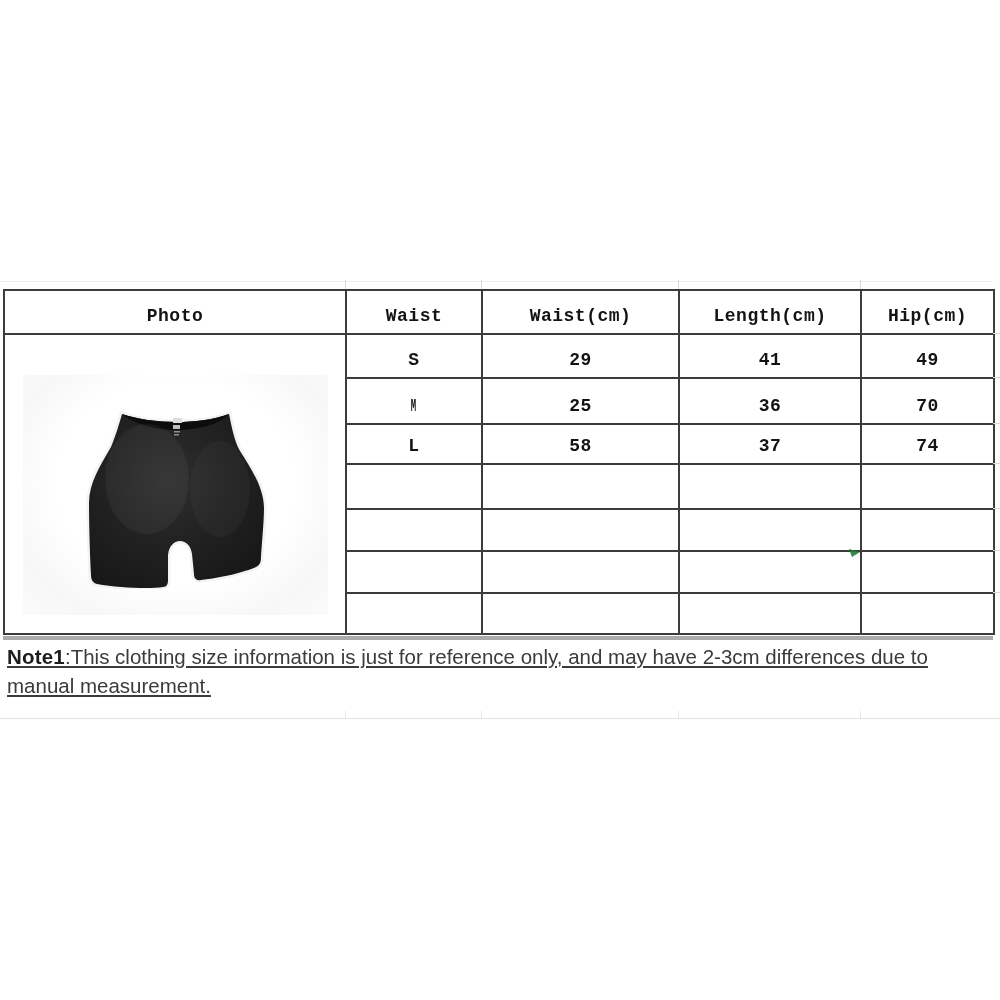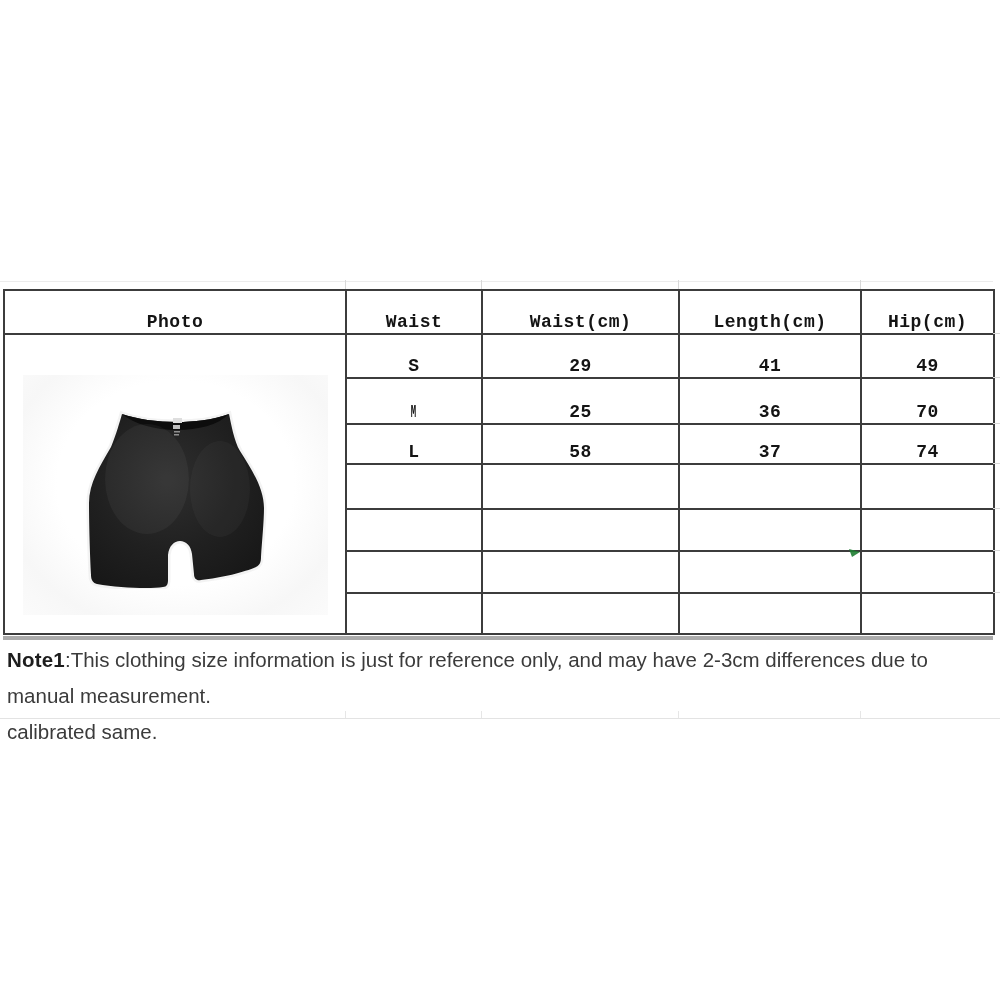--- a/index.html
+++ b/index.html
@@ -8,21 +8,21 @@
     font-family:"Liberation Sans",sans-serif;
   }
   
   table.size-chart{
     position:absolute;left:3px;top:289px;width:990px;
     border-collapse:collapse;table-layout:fixed;
     background:#ffffff;
   }
   table.size-chart th,table.size-chart td{
     border:2px solid #3c3c3c;
-    padding:0 0 1px 0;
+    padding:0 0 7px 0;
     vertical-align:bottom;text-align:center;
     font-family:"Liberation Mono","DejaVu Sans Mono",monospace;
     font-weight:bold;font-size:18px;color:#141414;
     letter-spacing:0.5px;
     overflow:hidden;white-space:nowrap;
   }
   table.size-chart td.photo-cell{vertical-align:top;padding:0;position:relative;}
   .m-glyph{display:inline-block;transform:scaleX(0.5);transform-origin:50% 100%;font-weight:900;}
   
   .table-bottom-shadow{position:absolute;left:3px;top:636px;width:990px;height:4px;background:#8f8f8f;opacity:.75;}
@@ -37,21 +37,21 @@
   .green-marker{position:absolute;left:849px;top:548px;width:12px;height:10px;}
   
   .photo-backdrop{
     position:absolute;left:18px;top:40px;width:305px;height:240px;
     background:radial-gradient(ellipse at 50% 45%, #ffffff 55%, #f7f7f7 80%, #fbfbfb 100%);
   }
   .shorts-svg{position:absolute;left:80px;top:74px;}
   
   .notes{
     position:absolute;left:7px;top:642px;width:947px;
-    font-size:20.5px;line-height:36px;color:#3b3b3b;
+    font-size:20.5px;line-height:29px;color:#3b3b3b;text-decoration:underline;
   }
   .notes .note-line{white-space:normal;}
   .notes b{color:#1d1d1d;font-weight:bold;letter-spacing:0.2px;}
 </style>
 </head>
 <body>
 
 <div class="canvas">
 
   <div class="faint-top-line"></div>
@@ -168,21 +168,20 @@
   <div class="stub h" style="top:508px"></div>
   <div class="stub h" style="top:550px"></div>
   <div class="stub h" style="top:592px"></div>
 
   <svg class="green-marker" width="12" height="10" viewBox="0 0 12 10">
     <polygon points="0,1 11,4 3,9" fill="#1e7d32" opacity="0.9"></polygon>
   </svg>
 
   <div class="notes">
     <div class="note-line"><b>Note1</b><span>:This clothing size information is just for reference only, and may have 2-3cm differences due to manual measurement.</span></div>
-    <div class="note-line"><span>calibrated same.</span></div>
   </div>
 
   <div class="notes-under-line"></div>
   <div class="stub vb" style="left:345px"></div>
   <div class="stub vb" style="left:481px"></div>
   <div class="stub vb" style="left:678px"></div>
   <div class="stub vb" style="left:860px"></div>
 
 </div>
 

